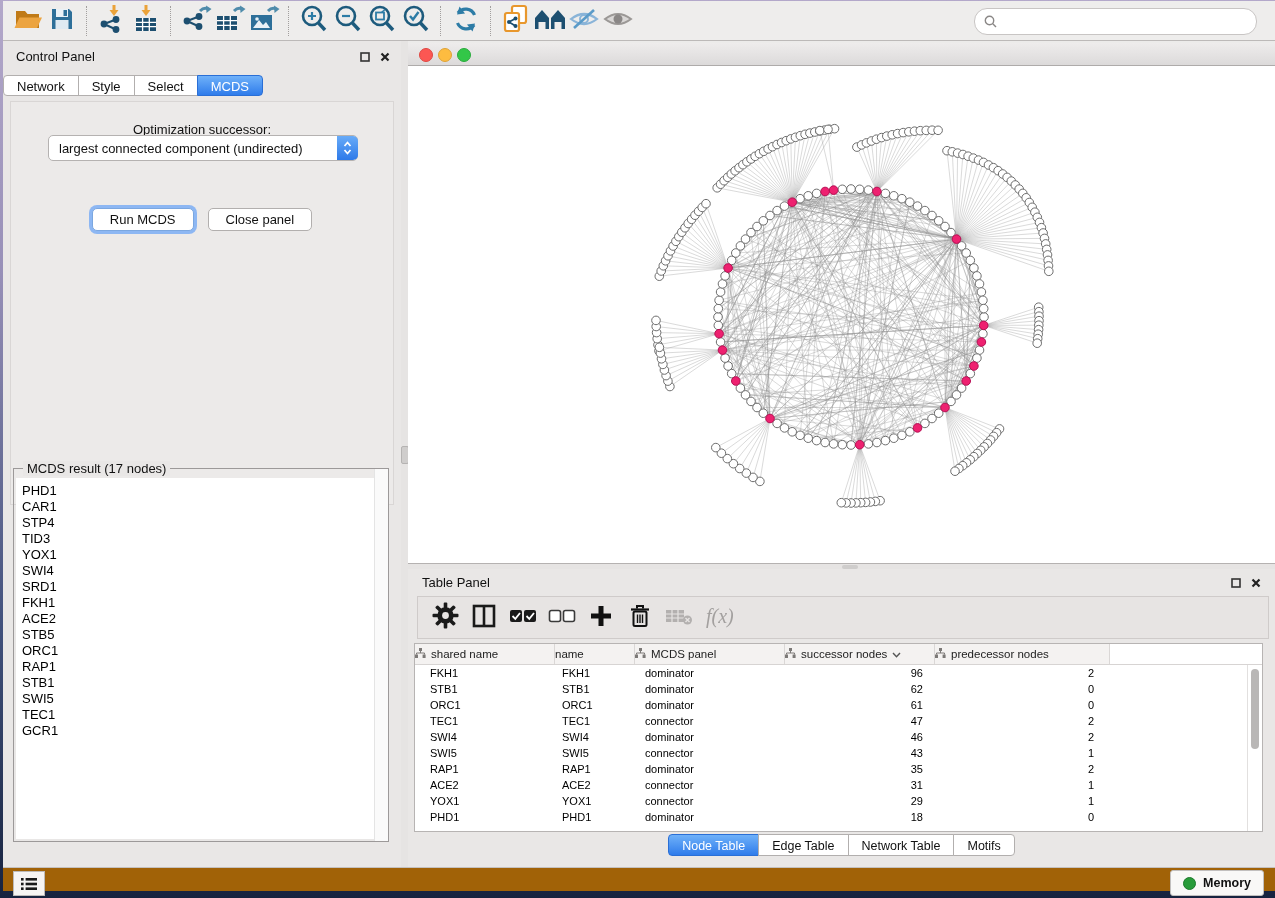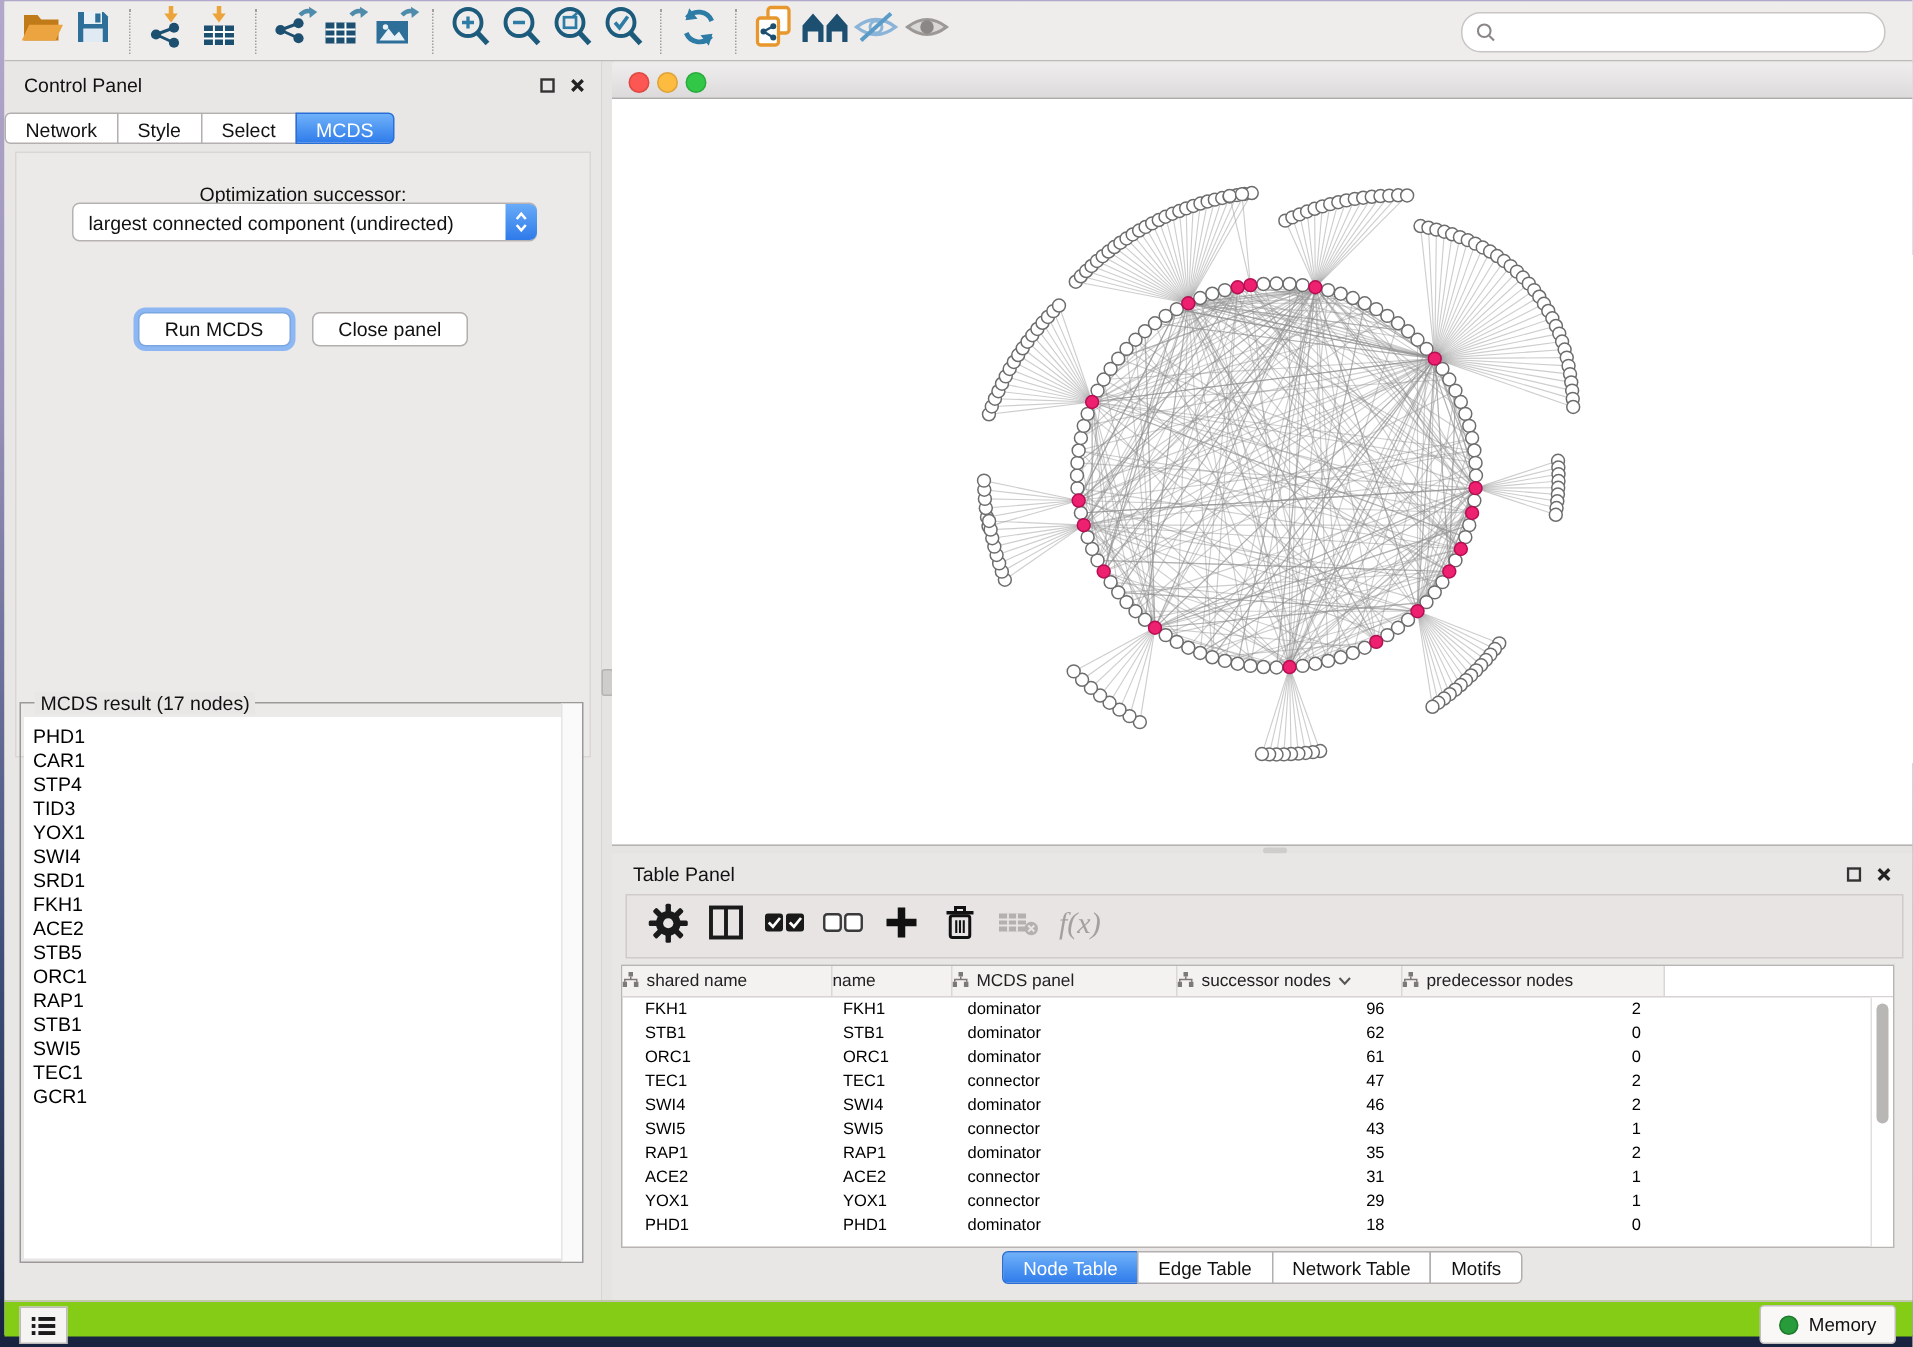--- a/index.html
+++ b/index.html
@@ -73,21 +73,21 @@
   .th{display:flex;align-items:center;justify-content:flex-start;gap:5px;font-size:11.5px;color:#222;
     border-right:1px solid #dad7d6;box-sizing:border-box;height:20px;}
   .trow{display:flex;height:16px;}
   .td{font-size:11px;line-height:16px;color:#000;box-sizing:border-box;white-space:nowrap;overflow:hidden;}
   .vsb{position:absolute;right:0;top:21px;bottom:0;width:14px;border-left:1px solid #e2e0df;background:#fff;}
   .vsb-thumb{position:absolute;left:2.5px;top:4px;width:8px;height:80px;background:#b9b7b6;border-radius:4px;}
   .tp-tabs{position:absolute;left:0;right:0;top:265px;height:22px;display:flex;justify-content:center;}
   .tp-tabs .seg{font-size:12.5px;height:22px;line-height:22px;}
 
   
-  .statusbar{position:absolute;left:0;right:0;top:866px;height:23px;background:#84cc16;border-top:1px solid #c4c1c0;}
+  .statusbar{position:absolute;left:0;right:0;top:866px;height:23px;background:#a16207;border-top:1px solid #c4c1c0;font-weight:bold;}
   .sb-btn{position:absolute;left:10px;top:3px;width:30px;height:23px;background:#f6f4f3;border:1px solid #bdbab9;
     display:flex;align-items:center;justify-content:center;}
   .mem-btn{position:absolute;right:11px;top:2px;height:24px;background:#f9f8f7;border:1px solid #c2bfbe;
     border-radius:3px;display:flex;align-items:center;gap:7px;padding:0 12px;font-size:12.5px;color:#111;}
   .mem-dot{width:11px;height:11px;border-radius:50%;background:#289b3a;border:1px solid #1d7a2c;}
 </style>
 </head>
 <body>
 
 <div class="desktop">

